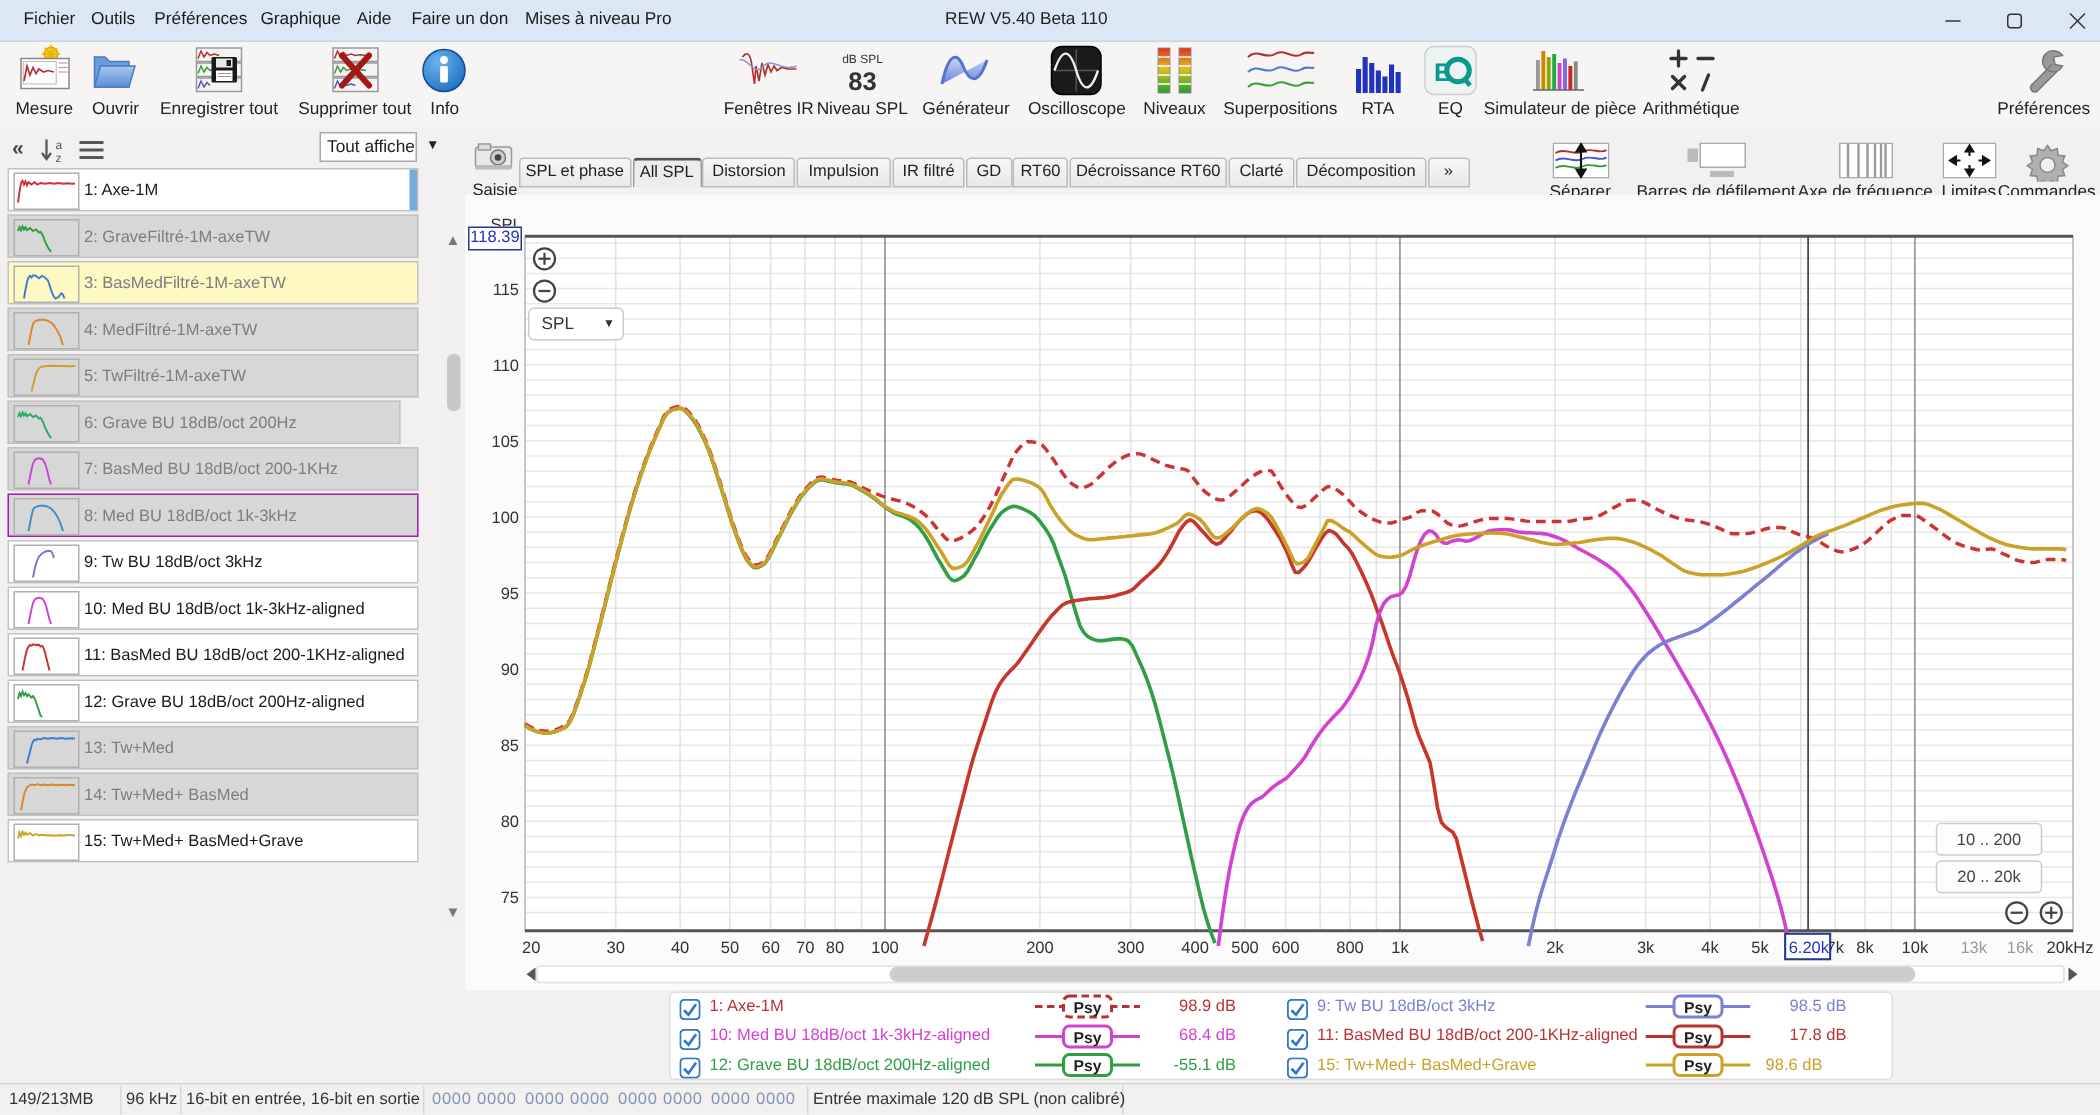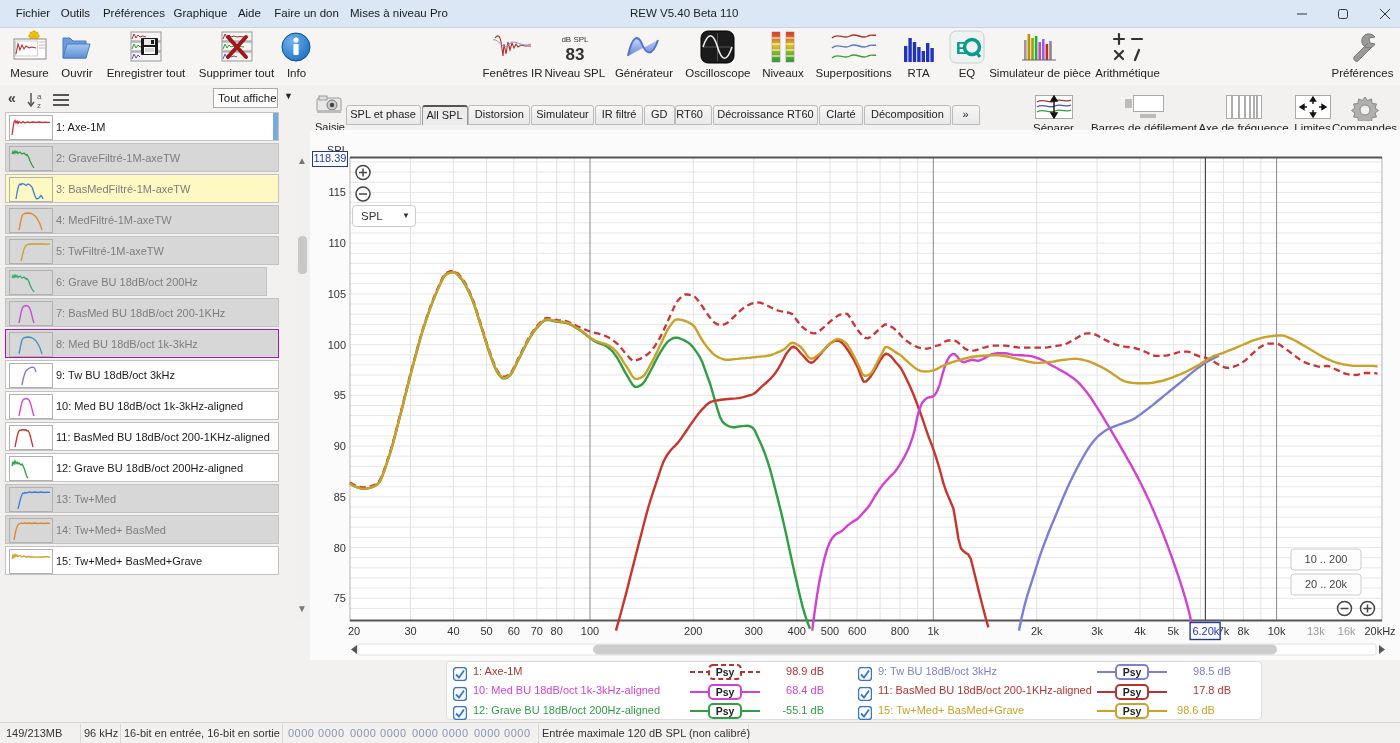--- a/index.html
+++ b/index.html
@@ -230,24 +230,24 @@
     <rect x="1" y="3" width="24" height="14" rx="2" fill="#e8e8e8" stroke="#999"></rect>
     <rect x="3" y="1" width="8" height="4" fill="#ddd" stroke="#999"></rect>
     <circle cx="16" cy="10" r="5" fill="#ccc" stroke="#777"></circle>
     <circle cx="16" cy="10" r="2.2" fill="#444"></circle>
     <rect x="1" y="15" width="24" height="3" fill="#bbb"></rect>
   </svg>
 <span style="position:absolute;left:315px;top:121px;font-size:11px;color:#222">Saisie</span>
 <div style="position:absolute;left:345.5px;top:105px;width:75.2px;height:20px;background:linear-gradient(#f6f6f6,#e9e9e9);border:1px solid #bbb;box-sizing:border-box;border-radius:3px 3px 0 0;text-align:center;font-size:11px;color:#222;line-height:17px;white-space:nowrap;overflow:hidden">SPL et phase</div>
 <div style="position:absolute;left:421.5px;top:105px;width:46px;height:20px;background:#ececec;border:1px solid #999;border-top:2.5px solid #555;border-bottom:none;box-sizing:border-box;border-radius:3px 3px 0 0;text-align:center;font-size:11px;color:#222;line-height:17px;white-space:nowrap;overflow:hidden">All SPL</div>
 <div style="position:absolute;left:468.3px;top:105px;width:62px;height:20px;background:linear-gradient(#f6f6f6,#e9e9e9);border:1px solid #bbb;box-sizing:border-box;border-radius:3px 3px 0 0;text-align:center;font-size:11px;color:#222;line-height:17px;white-space:nowrap;overflow:hidden">Distorsion</div>
-<div style="position:absolute;left:531px;top:105px;width:63px;height:20px;background:linear-gradient(#f6f6f6,#e9e9e9);border:1px solid #bbb;box-sizing:border-box;border-radius:3px 3px 0 0;text-align:center;font-size:11px;color:#222;line-height:17px;white-space:nowrap;overflow:hidden">Simulateur</div>
+<div style="position:absolute;left:531px;top:105px;width:63px;height:20px;background:linear-gradient(#f6f6f6,#e9e9e9);border:1px solid #bbb;box-sizing:border-box;border-radius:3px 3px 0 0;text-align:center;font-size:11px;color:#222;line-height:17px;white-space:nowrap;overflow:hidden">Impulsion</div>
 <div style="position:absolute;left:594.8px;top:105px;width:48.5px;height:20px;background:linear-gradient(#f6f6f6,#e9e9e9);border:1px solid #bbb;box-sizing:border-box;border-radius:3px 3px 0 0;text-align:center;font-size:11px;color:#222;line-height:17px;white-space:nowrap;overflow:hidden">IR filtré</div>
 <div style="position:absolute;left:644px;top:105px;width:30.5px;height:20px;background:linear-gradient(#f6f6f6,#e9e9e9);border:1px solid #bbb;box-sizing:border-box;border-radius:3px 3px 0 0;text-align:center;font-size:11px;color:#222;line-height:17px;white-space:nowrap;overflow:hidden">GD</div>
-<div style="position:absolute;left:675.2px;top:105px;width:37px;height:20px;background:linear-gradient(#f6f6f6,#e9e9e9);border:1px solid #bbb;box-sizing:border-box;border-radius:3px 3px 0 0;text-align:left;font-size:11px;color:#222;line-height:17px;white-space:nowrap;overflow:hidden">RT60</div>
+<div style="position:absolute;left:675.2px;top:105px;width:37px;height:20px;background:linear-gradient(#f6f6f6,#e9e9e9);border:1px solid #bbb;box-sizing:border-box;border-radius:3px 3px 0 0;text-align:center;font-size:11px;color:#222;line-height:17px;white-space:nowrap;overflow:hidden">RT60</div>
 <div style="position:absolute;left:713px;top:105px;width:105px;height:20px;background:linear-gradient(#f6f6f6,#e9e9e9);border:1px solid #bbb;box-sizing:border-box;border-radius:3px 3px 0 0;text-align:center;font-size:11px;color:#222;line-height:17px;white-space:nowrap;overflow:hidden">Décroissance RT60</div>
 <div style="position:absolute;left:818.7px;top:105px;width:44.5px;height:20px;background:linear-gradient(#f6f6f6,#e9e9e9);border:1px solid #bbb;box-sizing:border-box;border-radius:3px 3px 0 0;text-align:center;font-size:11px;color:#222;line-height:17px;white-space:nowrap;overflow:hidden">Clarté</div>
 <div style="position:absolute;left:863.9px;top:105px;width:87px;height:20px;background:linear-gradient(#f6f6f6,#e9e9e9);border:1px solid #bbb;box-sizing:border-box;border-radius:3px 3px 0 0;text-align:center;font-size:11px;color:#222;line-height:17px;white-space:nowrap;overflow:hidden">Décomposition</div>
 <div style="position:absolute;left:951.6px;top:105px;width:28px;height:20px;background:linear-gradient(#f6f6f6,#e9e9e9);border:1px solid #bbb;box-sizing:border-box;border-radius:3px 3px 0 0;text-align:center;font-size:11px;color:#222;line-height:17px;white-space:nowrap;overflow:hidden">»</div>
 <div style="position:absolute;left:1034.5px;top:95px"><svg width="38" height="24">
       <rect x="0.5" y="0.5" width="37" height="23" fill="#fff" stroke="#aaa"></rect>
 <path d="M2,7 C8,3 14,9 20,6 26,3 32,8 36,5" fill="none" stroke="#b03030" stroke-width="1.3"></path>
 <path d="M2,12 C8,8 14,14 20,11 26,8 32,13 36,10" fill="none" stroke="#4455cc" stroke-width="1.3"></path>
 <path d="M2,17 C8,13 14,19 20,16 26,13 32,18 36,15" fill="none" stroke="#3a9d3a" stroke-width="1.3"></path>
 <g stroke="#111" stroke-width="1.4" fill="#111">

